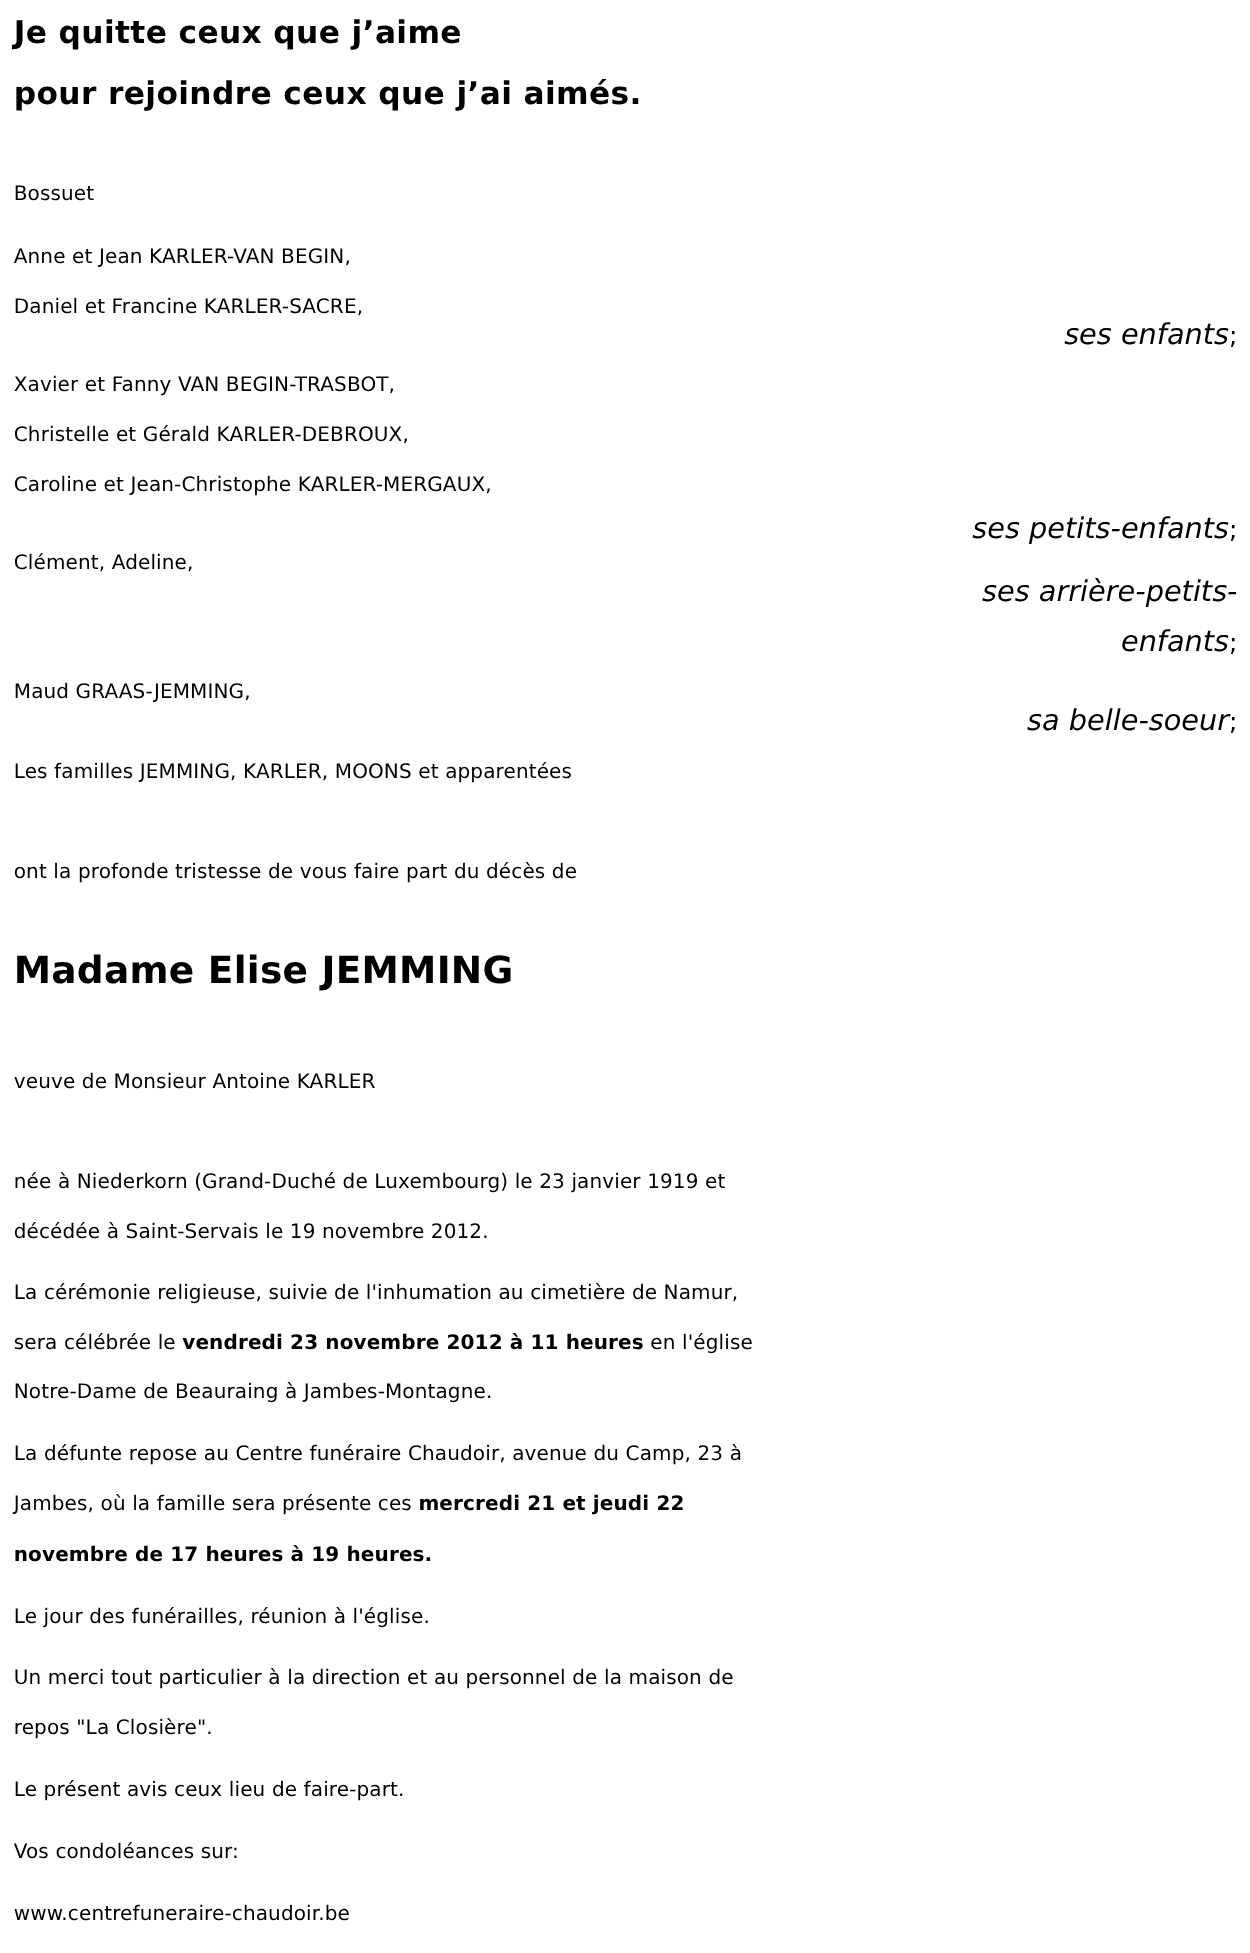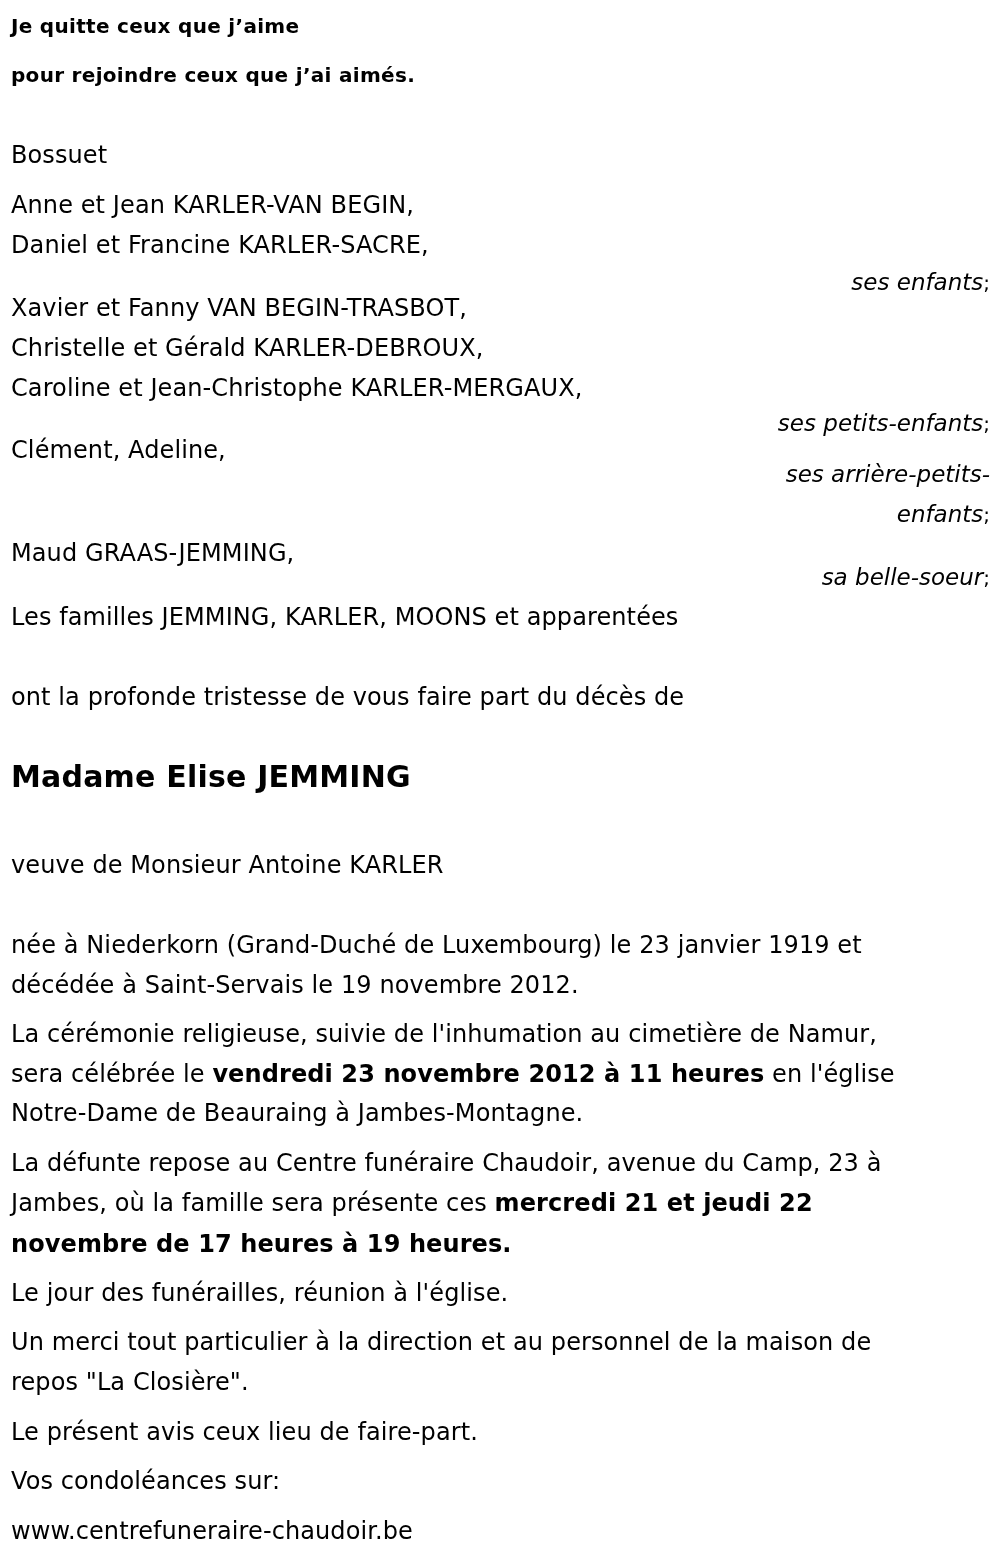--- a/index.html
+++ b/index.html
@@ -12,27 +12,27 @@
       height: 1562px;
       position: relative;
       overflow: hidden;
       font-family: "DejaVu Sans", sans-serif;
       color: #000000;
     }
     .line {
       position: absolute;
       left: 11px;
       white-space: nowrap;
-      font-size: 24px;
+      font-size: 16px;
       line-height: 30px;
       letter-spacing: 0.1px;
     }
     .bold { font-weight: bold; }
     .quote {
-      font-size: 20px;
+      font-size: 25px;
       font-weight: bold;
       letter-spacing: 0.3px;
     }
     .relation {
       position: absolute;
       right: 10px;
       left: auto;
       text-align: right;
       font-style: italic;
       font-size: 23px;
@@ -53,21 +53,21 @@
   </style>
 </head>
 <body>
 
 <div class="line quote" style="top:11px;">Je quitte ceux que j’aime</div>
 <div class="line quote" style="top:60px;">pour rejoindre ceux que j’ai aimés.</div>
 <div class="line" style="top:140px;">Bossuet</div>
 
 <div class="line" style="top:190px;">Anne et Jean KARLER-VAN BEGIN,</div>
 <div class="line" style="top:230px;">Daniel et Francine KARLER-SACRE,</div>
-<div class="relation" style="top:267px;">
+<div class="relation" style="top:253px;">
   <span>ses enfants</span><span class="semi">;</span>
 </div>
 
 <div class="line" style="top:293px;">Xavier et Fanny VAN BEGIN-TRASBOT,</div>
 <div class="line" style="top:333px;">Christelle et Gérald KARLER-DEBROUX,</div>
 <div class="line" style="top:373px;">Caroline et Jean-Christophe KARLER-MERGAUX,</div>
 <div class="relation" style="top:408px;">
   <span>ses petits-enfants</span><span class="semi">;</span>
 </div>
 

